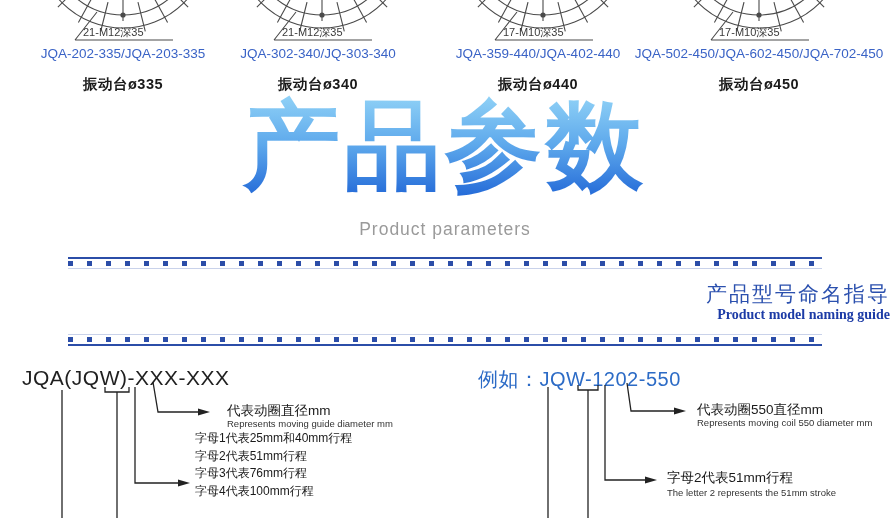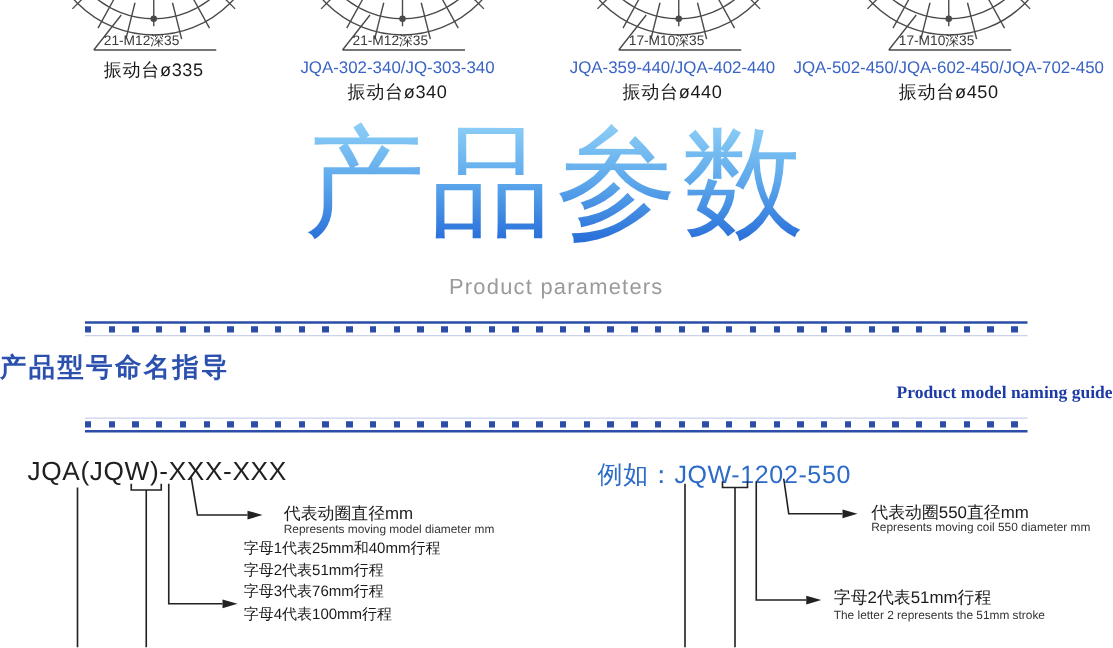--- a/index.html
+++ b/index.html
@@ -17,41 +17,41 @@
   body{width:890px;height:518px;overflow:hidden;font-family:"Liberation Sans",sans-serif;}
   .page{position:relative;width:890px;height:488px;background:#fff;}
 
   
   .product-card{position:absolute;top:0;text-align:center;}
   .drawing{display:block;margin:0 auto;overflow:hidden;}
   .drawing .stroke{stroke:var(--draw);stroke-width:1.1;fill:none;}
   .drawing .dot{fill:var(--draw);stroke:none;}
   .drawing .spec{font-size:11px;fill:#3a3a3a;font-family:"Liberation Sans",sans-serif;}
   .models{margin-top:2px;font-size:13.5px;color:var(--link-blue);white-space:nowrap;}
-  .pname{margin-top:3px;font-size:14.5px;color:var(--ink);letter-spacing:0.5px;}
+  .pname{margin-top:14px;font-size:14.5px;color:var(--ink);letter-spacing:0.5px;font-weight:bold;}
 
   
   .main-title{position:absolute;top:92px;left:0;width:890px;text-align:center;
-    font-size:97px;font-weight:400;letter-spacing:4px;line-height:1.12;
+    font-size:97px;font-weight:700;letter-spacing:4px;line-height:1.12;
     background:linear-gradient(180deg,#93d4f7 0%,#5ea9ec 48%,#1f65d6 100%);
     -webkit-background-clip:text;background-clip:text;color:transparent;}
   .sub-title{position:absolute;top:219px;left:0;width:890px;text-align:center;
     font-size:17.5px;font-weight:300;letter-spacing:1px;color:var(--subtitle-gray);}
 
   
   .divider{position:absolute;left:68px;width:754px;}
   .divider .solid{height:2px;background:var(--divider-blue);}
   .divider .faint{height:1px;background:var(--divider-faint);}
   .divider .squares{height:5px;margin:2px 0;
     background:repeating-linear-gradient(90deg,var(--divider-blue) 0 5px,transparent 5px 19px);}
   .divider-top{top:257px;}
   .divider-bottom{top:334px;}
 
-  .guide-zh{position:absolute;top:280px;left:0;width:890px;text-align:left;
-    font-size:21px;letter-spacing:2px;color:var(--heading-blue);font-weight:700;}
+  .guide-zh{position:absolute;top:280px;left:0;width:890px;text-align:right;
+    font-size:21px;letter-spacing:2px;color:var(--heading-blue);font-weight:400;}
   .guide-en{position:absolute;top:307px;left:0;width:890px;text-align:right;
     font-family:"Liberation Serif",serif;font-size:14px;font-weight:bold;color:#1c3ba6;}
 
   
   .model-pattern{position:absolute;left:22px;top:366px;font-size:21px;color:#1f1f1f;
     letter-spacing:0.5px;white-space:nowrap;}
   .example-label{position:absolute;left:478px;top:366px;font-size:20px;
     color:var(--example-blue);letter-spacing:0.5px;white-space:nowrap;}
 
   .connector-overlay{position:absolute;left:0;top:360px;}
@@ -76,20 +76,21 @@
       <line class="stroke" x1="85.0" y1="2.2" x2="77.7" y2="31.3"></line>
       <line class="stroke" x1="130.1" y1="-3.8" x2="144.6" y2="22.5"></line>
       <line class="stroke" x1="69.9" y1="-3.8" x2="55.4" y2="22.5"></line>
       <line class="stroke" x1="143.8" y1="-14.2" x2="165.1" y2="7.1"></line>
       <line class="stroke" x1="56.2" y1="-14.2" x2="34.9" y2="7.1"></line>
       <line class="stroke" x1="100" y1="0" x2="100" y2="21"></line>
       <circle class="dot" cx="100" cy="15" r="2.6"></circle>
       <path class="stroke" d="M52 40 L74 12 M52 40 H150"></path>
       <text class="spec" x="60" y="36">21-M12深35</text>
     </svg>
+    <div class="models">JQA-202-335/JQA-203-335</div>
     <div class="pname">振动台ø335</div>
   </div>
 
   <div class="product-card" style="left:222px;width:192px">
     <svg class="drawing" width="200" height="44" viewBox="0 0 200 44">
       <circle class="stroke" cx="100" cy="-58" r="86"></circle>
       <circle class="stroke" cx="100" cy="-58" r="73"></circle>
       <line class="stroke" x1="115.0" y1="2.2" x2="122.3" y2="31.3"></line>
       <line class="stroke" x1="85.0" y1="2.2" x2="77.7" y2="31.3"></line>
       <line class="stroke" x1="130.1" y1="-3.8" x2="144.6" y2="22.5"></line>
@@ -177,21 +178,21 @@
     <path class="ln" d="M548 27 V158"></path>
     <path class="ln" d="M578 25 V30 H598 V25"></path>
     <path class="ln" d="M588 30 V158"></path>
     <path class="ln" d="M605 25 V120 H645"></path>
     <polygon class="ah" points="645,116.5 657,120 645,123.5"></polygon>
     <path class="ln" d="M627 23 L631 51 H674"></path>
     <polygon class="ah" points="674,47.5 686,51 674,54.5"></polygon>
   </svg>
 
   <div class="note-zh" style="left:227px;top:402px">代表动圈直径mm</div>
-  <div class="note-en" style="left:227px;top:418px">Represents moving model diameter mm</div>
+  <div class="note-en" style="left:227px;top:418px">Represents moving guide diameter mm</div>
   <div class="stroke-list">
     <div>字母1代表25mm和40mm行程</div>
     <div>字母2代表51mm行程</div>
     <div>字母3代表76mm行程</div>
     <div>字母4代表100mm行程</div>
   </div>
 
   <div class="note-zh" style="left:697px;top:401px">代表动圈550直径mm</div>
   <div class="note-en" style="left:697px;top:417px">Represents moving coil 550 diameter mm</div>
   <div class="note-zh" style="left:667px;top:469px">字母2代表51mm行程</div>

